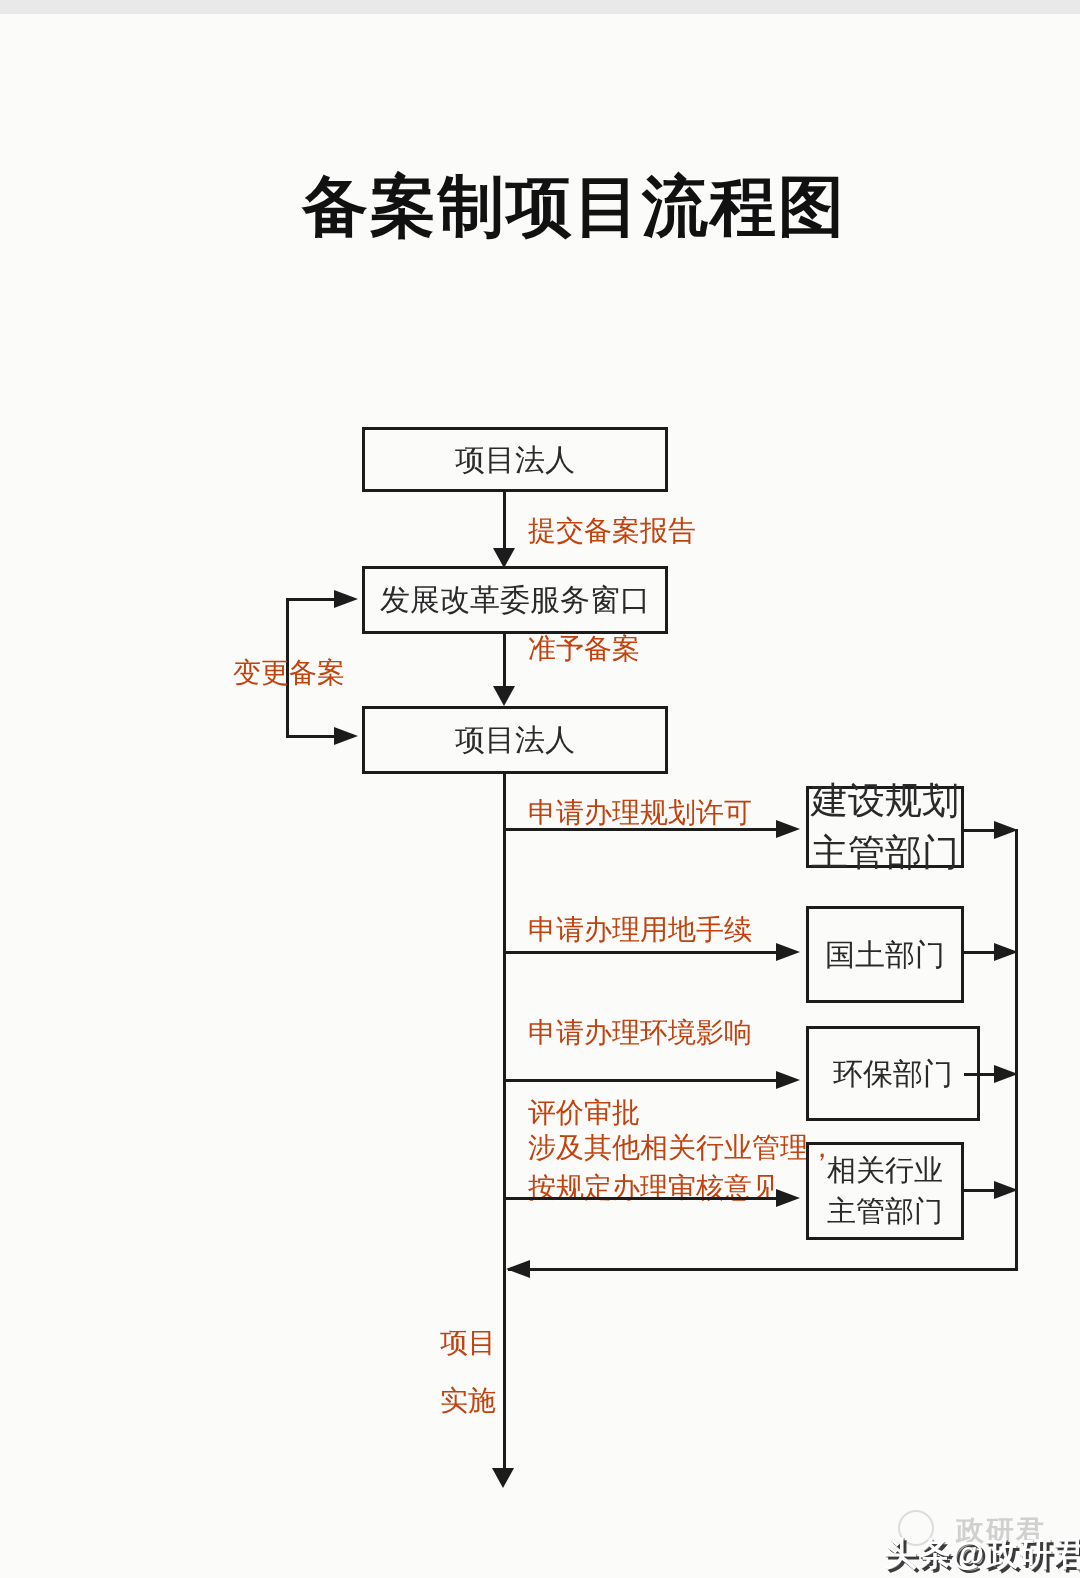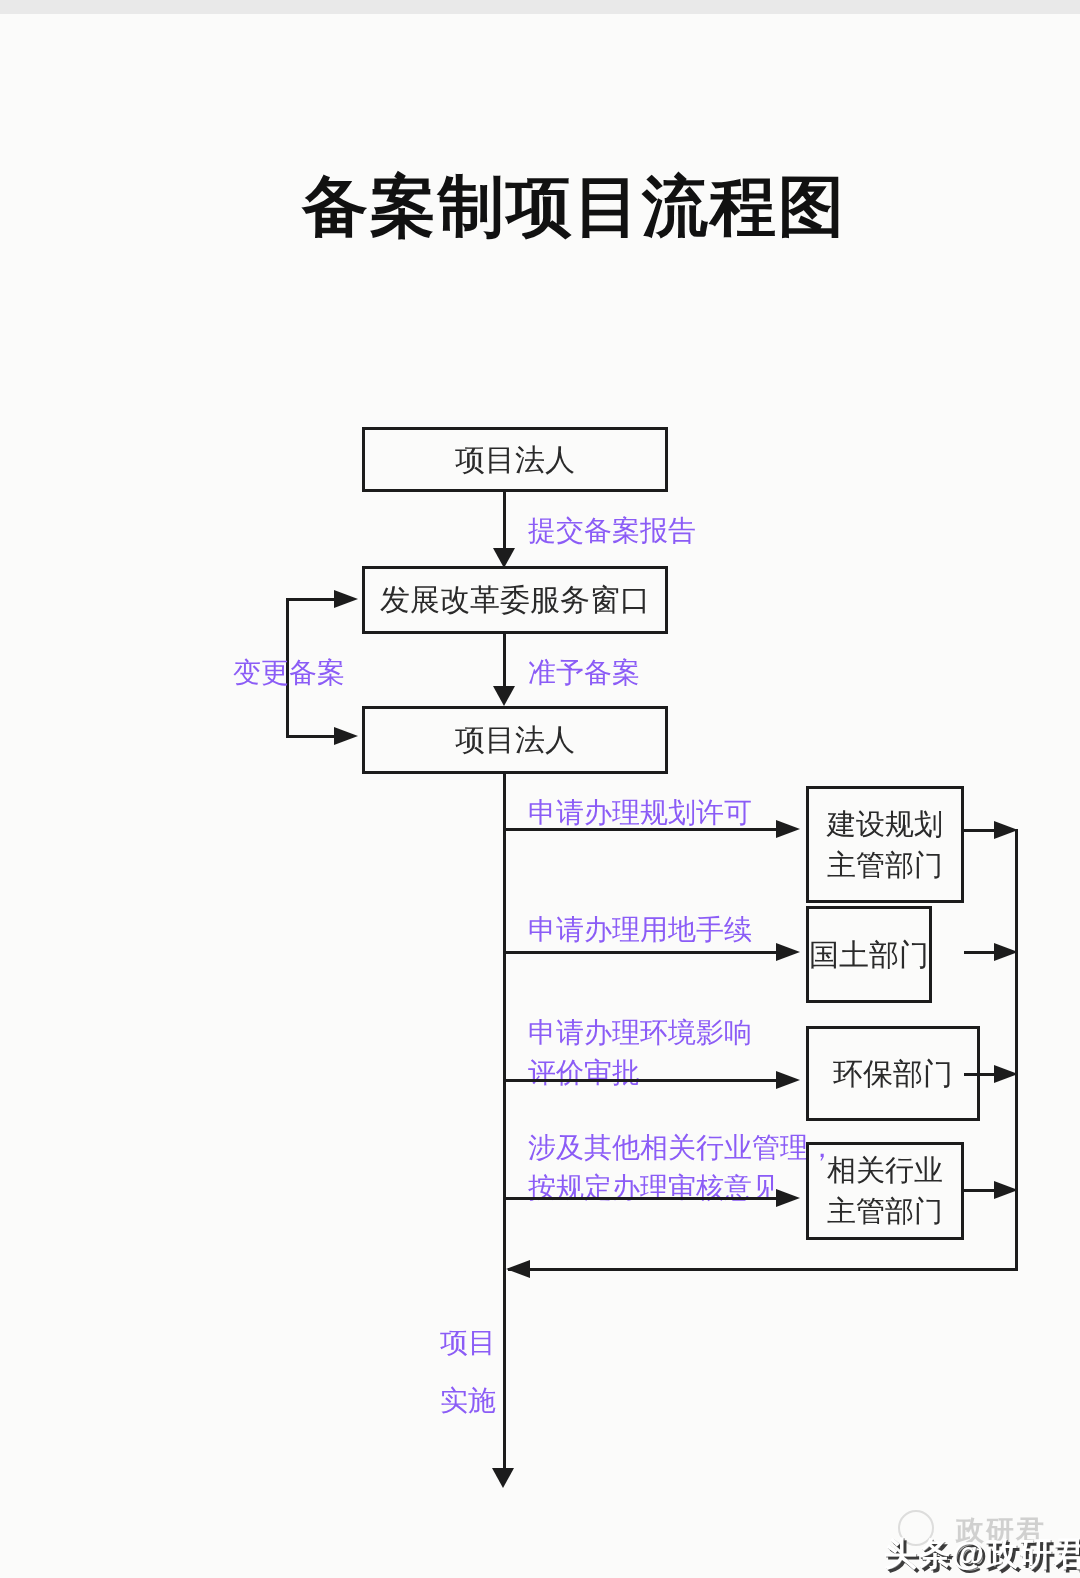--- a/index.html
+++ b/index.html
@@ -33,21 +33,21 @@
     justify-content:center;
     font-size:30px;
     line-height:1.4;
     color:#2a2a2a;
     box-sizing:border-box;
   }
   .lbl{
     position:absolute;
     font-size:28px;
     white-space:nowrap;
-    color:#8b5cf6;
+    color:#c2410c;
   }
   .hline{position:absolute;height:3px;background:#1c1c1c;}
   .vline{position:absolute;width:3px;background:#1c1c1c;}
   .arr{position:absolute;width:0;height:0;}
   .arr.right{border-top:9px solid transparent;border-bottom:9px solid transparent;border-left:24px solid #1c1c1c;}
   .arr.left{border-top:9px solid transparent;border-bottom:9px solid transparent;border-right:24px solid #1c1c1c;}
   .arr.down{border-left:11px solid transparent;border-right:11px solid transparent;border-top:20px solid #1c1c1c;}
   .watermark{
     position:absolute;
     left:884px; top:1518px;
@@ -91,57 +91,57 @@
   <div class="vline" style="left:503px;top:478px;height:58px;"></div>
   <div class="arr down" style="left:493px;top:534px;"></div>
   <div class="lbl" style="left:528px;top:498px;">提交备案报告</div>
 
   <div class="box" style="left:362px;top:552px;width:306px;height:68px;">
     <span>发展改革委服务窗口</span>
   </div>
 
   <div class="vline" style="left:503px;top:620px;height:54px;"></div>
   <div class="arr down" style="left:493px;top:672px;"></div>
-  <div class="lbl" style="left:528px;top:640px;">准予备案</div>
+  <div class="lbl" style="left:528px;top:616px;">准予备案</div>
 
   <div class="box" style="left:362px;top:692px;width:306px;height:68px;">
     <span>项目法人</span>
   </div>
 
   <div class="vline" style="left:286px;top:584px;height:140px;"></div>
   <div class="hline" style="left:286px;top:584px;width:48px;"></div>
   <div class="arr right" style="left:334px;top:576px;"></div>
   <div class="hline" style="left:286px;top:721px;width:48px;"></div>
   <div class="arr right" style="left:334px;top:713px;"></div>
   <div class="lbl" style="left:233px;top:640px;">变更备案</div>
 
   <div class="vline" style="left:503px;top:758px;height:698px;"></div>
   <div class="arr down" style="left:492px;top:1454px;"></div>
 
   <div class="lbl" style="left:528px;top:780px;">申请办理规划许可</div>
   <div class="hline" style="left:503px;top:814px;width:273px;"></div>
   <div class="arr right" style="left:776px;top:806px;"></div>
-  <div class="box" style="left:806px;top:772px;width:158px;height:117px;font-size:29px;">
+  <div class="box" style="left:806px;top:772px;width:158px;height:82px;font-size:37px;">
     <span>建设规划</span>
     <span>主管部门</span>
   </div>
   <div class="hline" style="left:964px;top:815px;width:30px;"></div>
   <div class="arr right" style="left:994px;top:807px;"></div>
 
   <div class="lbl" style="left:528px;top:897px;">申请办理用地手续</div>
   <div class="hline" style="left:503px;top:937px;width:273px;"></div>
   <div class="arr right" style="left:776px;top:929px;"></div>
-  <div class="box" style="left:806px;top:892px;width:126px;height:97px;">
+  <div class="box" style="left:806px;top:892px;width:158px;height:97px;">
     <span>国土部门</span>
   </div>
   <div class="hline" style="left:964px;top:937px;width:30px;"></div>
   <div class="arr right" style="left:994px;top:929px;"></div>
 
   <div class="lbl" style="left:528px;top:1000px;">申请办理环境影响</div>
-  <div class="lbl" style="left:528px;top:1040px;">评价审批</div>
+  <div class="lbl" style="left:528px;top:1080px;">评价审批</div>
   <div class="hline" style="left:503px;top:1065px;width:273px;"></div>
   <div class="arr right" style="left:776px;top:1057px;"></div>
   <div class="box" style="left:806px;top:1012px;width:174px;height:95px;">
     <span>环保部门</span>
   </div>
   <div class="hline" style="left:964px;top:1059px;width:30px;"></div>
   <div class="arr right" style="left:994px;top:1051px;"></div>
 
   <div class="lbl" style="left:528px;top:1155px;">按规定办理审核意见</div>
   <div class="lbl" style="left:528px;top:1115px;">涉及其他相关行业管理，</div>

